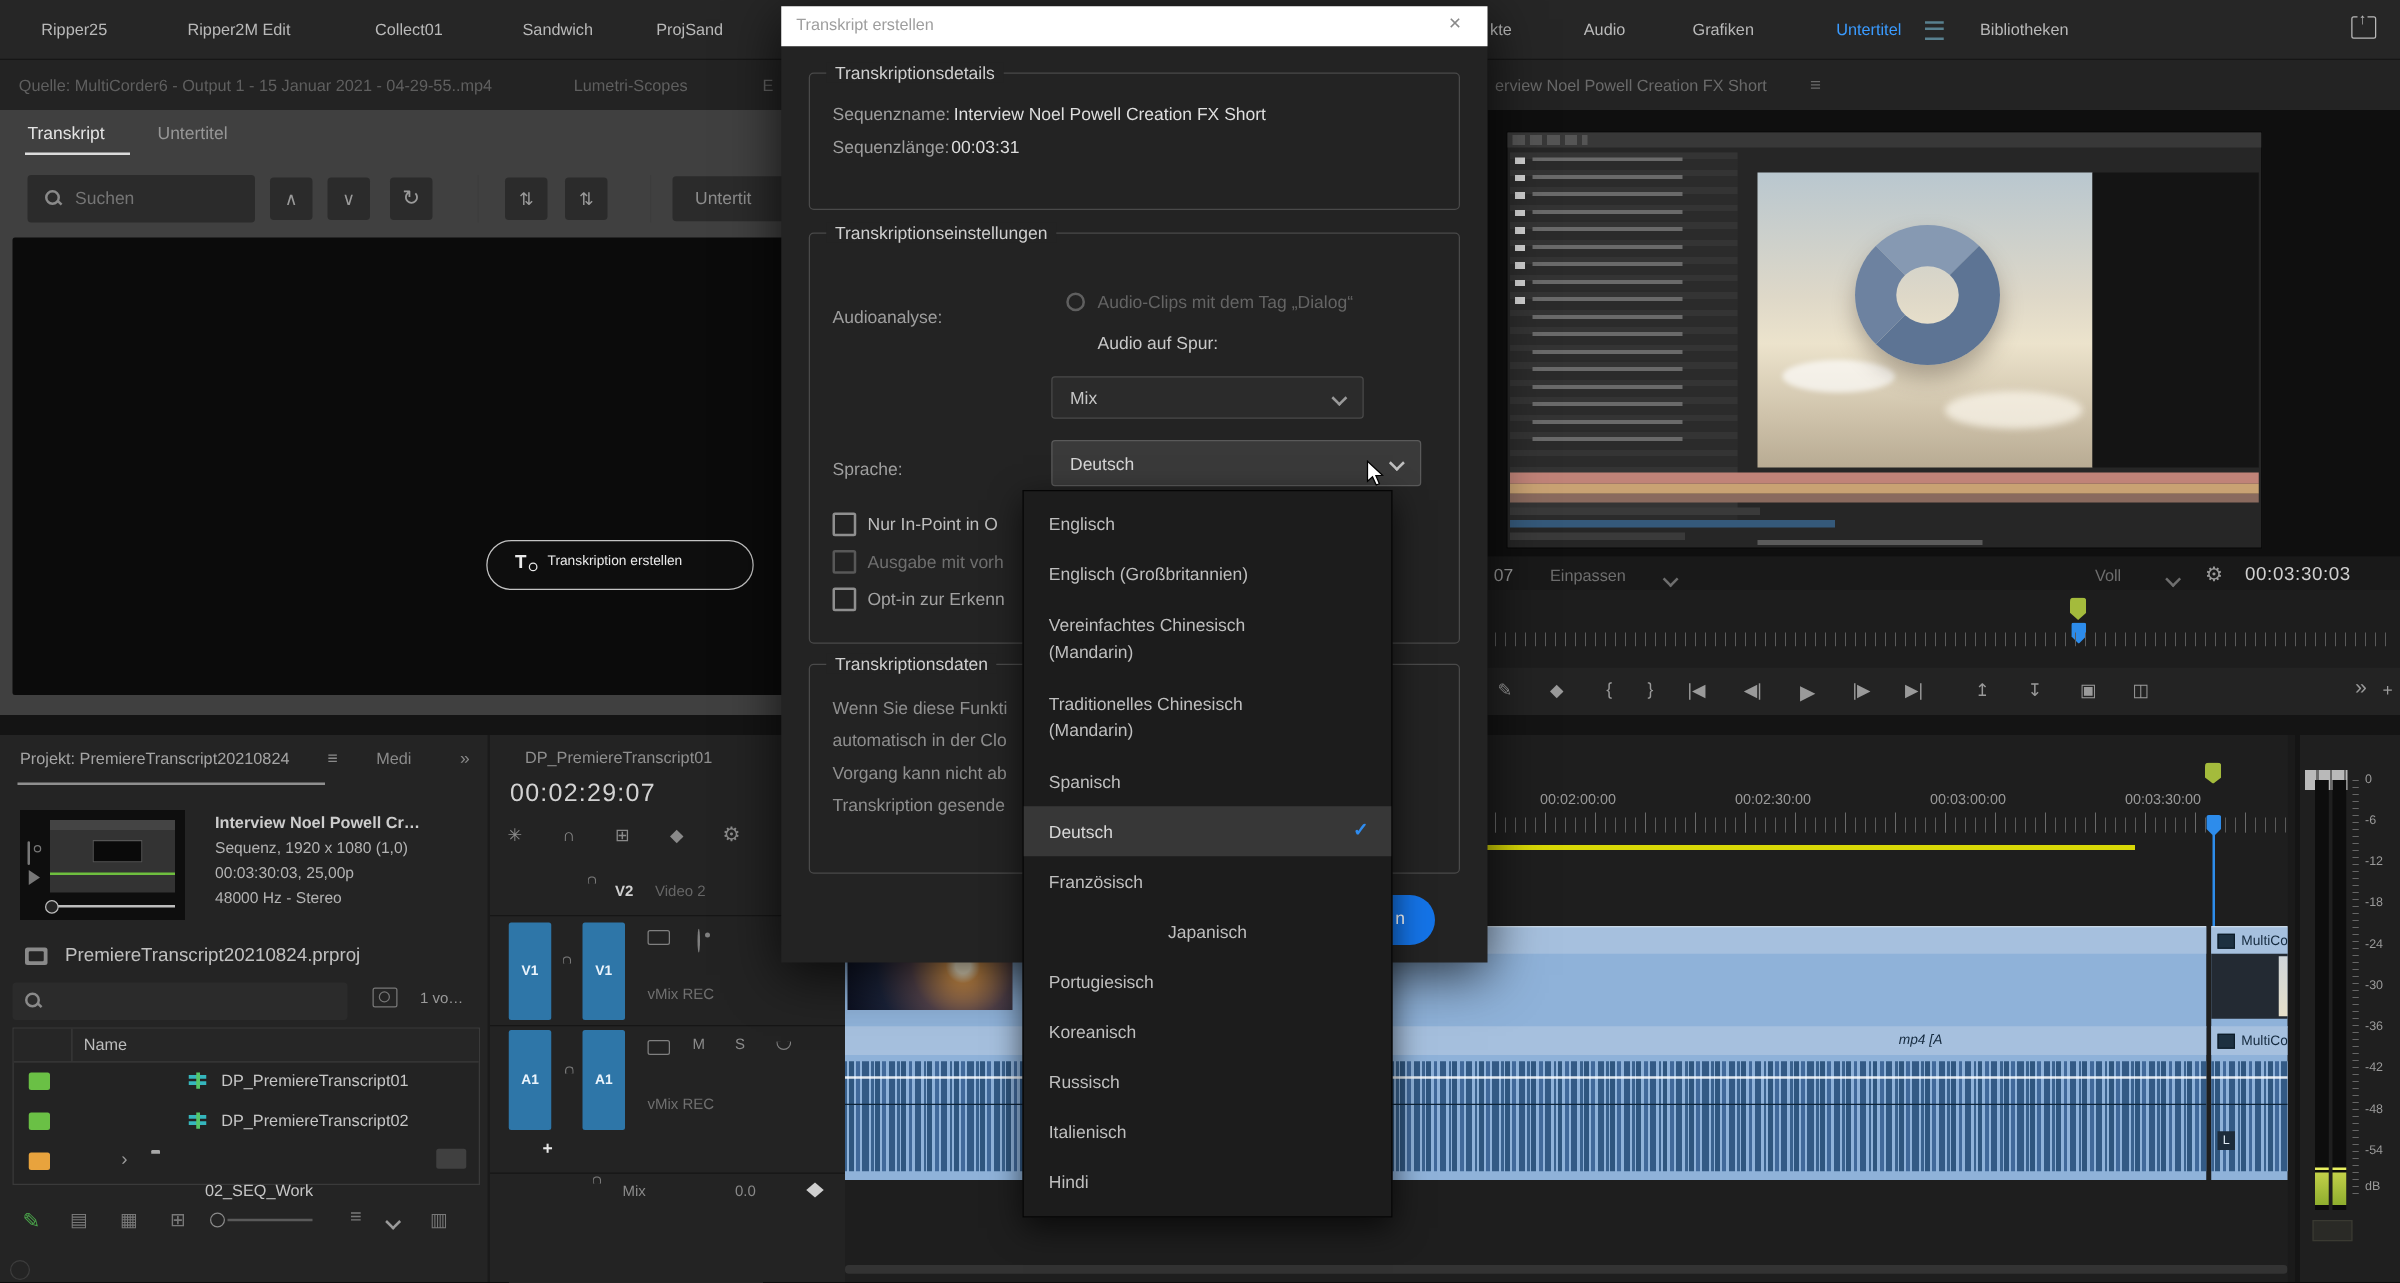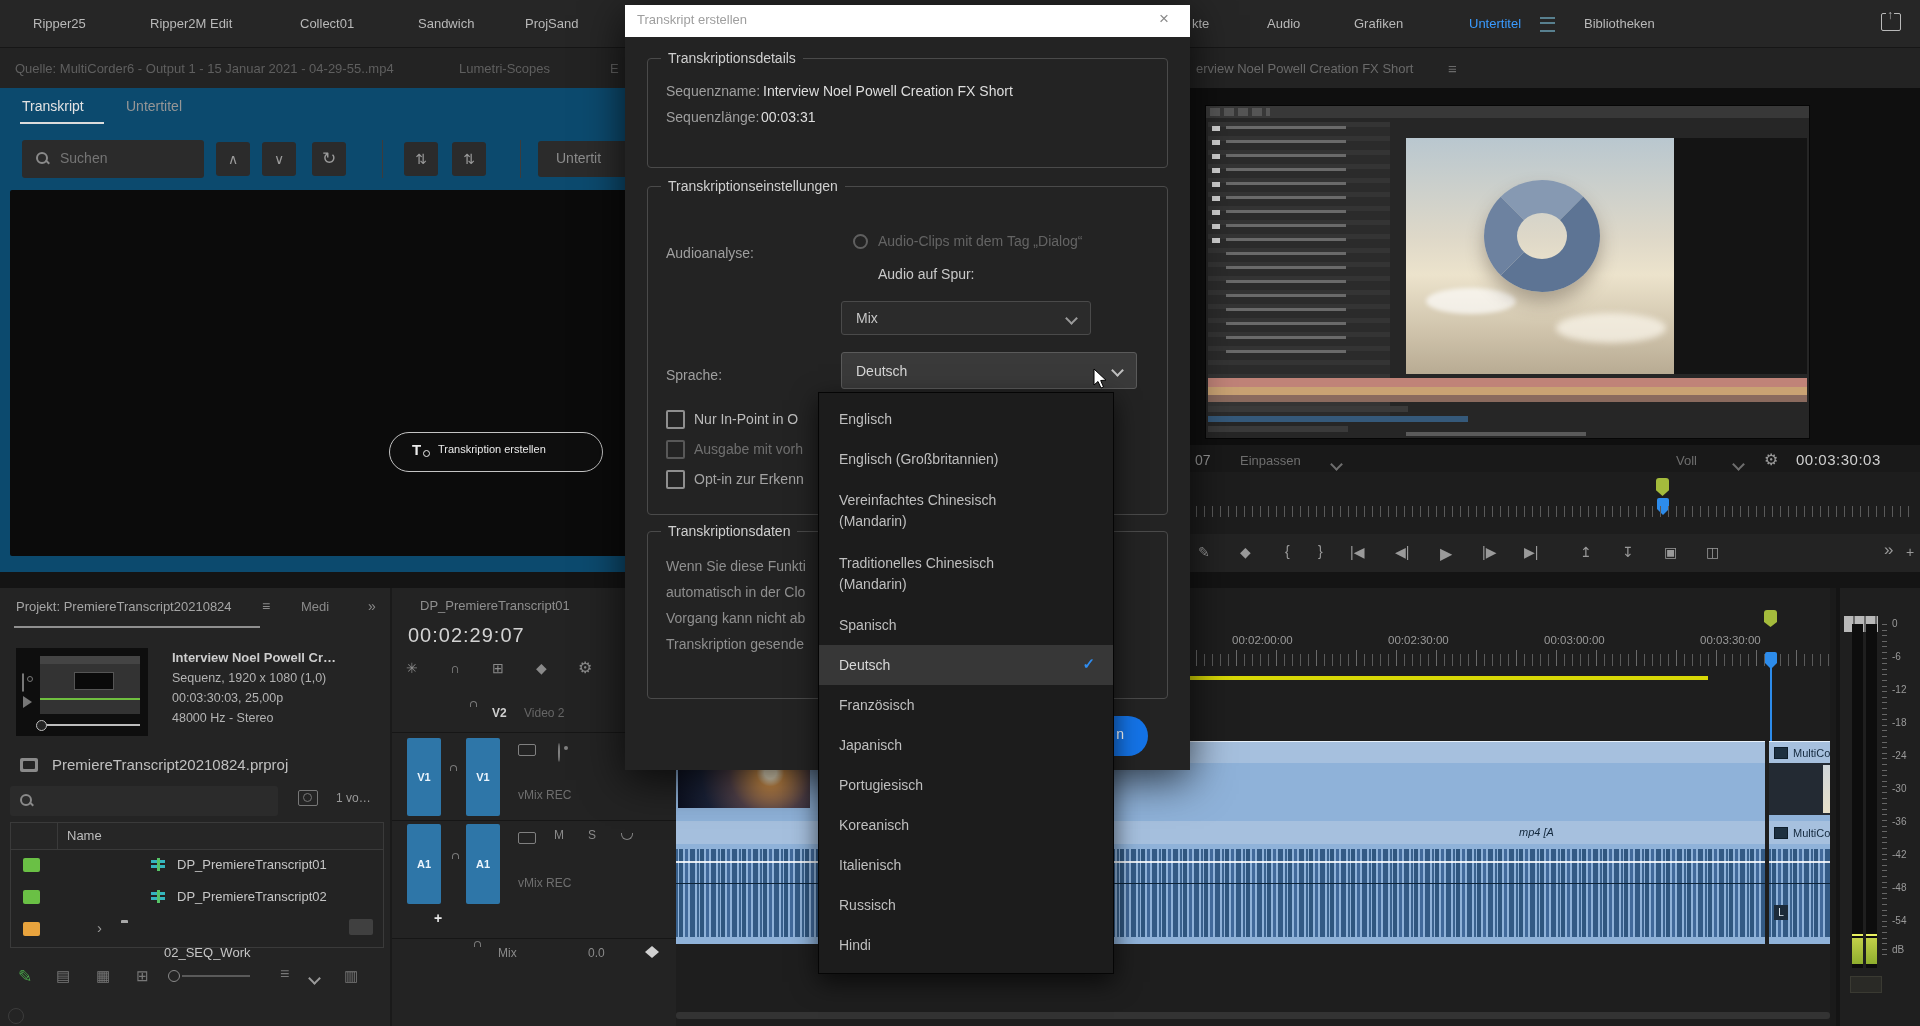--- a/index.html
+++ b/index.html
@@ -82,21 +82,21 @@
   <div class="abs" style="left:0;top:48px;width:1189px;height:40px;background:#232323;border-bottom:1px solid #181818;">
     <span class="abs txt" style="left:15px;top:13px;font-size:13px;color:#5f5f5f;">Quelle: MultiCorder6 - Output 1 - 15 Januar 2021 - 04-29-55..mp4</span>
     <span class="abs txt" style="left:459px;top:13px;font-size:13px;color:#5f5f5f;">Lumetri-Scopes</span>
     <span class="abs txt" style="left:610px;top:13px;font-size:13px;color:#5f5f5f;">E</span>
   </div>
   <div class="abs" style="left:1190px;top:48px;width:730px;height:40px;background:#232323;border-bottom:1px solid #181818;">
     <span class="abs txt" style="left:6px;top:13px;font-size:13px;color:#6a6a6a;">erview Noel Powell Creation FX Short</span>
     <span class="abs txt" style="left:258px;top:12px;font-size:15px;color:#6a6a6a;">≡</span>
   </div>
 
-  <div class="abs" style="left:0;top:88px;width:655px;height:484px;background:#0c4a6e;">
+  <div class="abs" style="left:0;top:88px;width:655px;height:484px;background:#404040;">
     <span class="abs txt" style="left:22px;top:10px;font-size:14px;color:#e3e3e3;">Transkript</span>
     <i class="abs" style="left:20px;top:34px;width:84px;height:2px;background:#dcdcdc;"></i>
     <span class="abs txt" style="left:126px;top:10px;font-size:14px;color:#969696;">Untertitel</span>
 
     <div class="abs" style="left:22px;top:52px;width:182px;height:38px;background:#2b2b2b;border-radius:3px;">
       <span class="mag abs" style="left:14px;top:12px;"></span>
       <span class="abs txt" style="left:38px;top:10px;font-size:14px;color:#757575;">Suchen</span>
     </div>
     <div class="abs" style="left:216px;top:54px;width:34px;height:34px;background:#2b2b2b;border-radius:3px;text-align:center;"><span class="ico" style="line-height:34px;">∧</span></div>
     <div class="abs" style="left:262px;top:54px;width:34px;height:34px;background:#2b2b2b;border-radius:3px;text-align:center;"><span class="ico" style="line-height:34px;">∨</span></div>
@@ -462,34 +462,34 @@
     <div class="dd-opt" style="height:40px;">
         <span>Spanisch</span>
       </div>
     <div class="dd-opt" style="height:40px;background:#373737;color:#d8d8d8;">
       <span>Deutsch</span>
       <span class="abs txt" style="right:18px;top:10px;color:#2f8cef;font-size:15px;font-weight:bold;">✓</span>
     </div>
     <div class="dd-opt" style="height:40px;">
         <span>Französisch</span>
       </div>
-    <div class="dd-opt" style="height:40px;">
+    <div class="dd-opt" style="height:40px;justify-content:center;">
         <span>Japanisch</span>
       </div>
     <div class="dd-opt" style="height:40px;">
         <span>Portugiesisch</span>
       </div>
     <div class="dd-opt" style="height:40px;">
         <span>Koreanisch</span>
       </div>
     <div class="dd-opt" style="height:40px;">
+        <span>Russisch</span>
+      </div>
+    <div class="dd-opt" style="height:40px;">
         <span>Italienisch</span>
-      </div>
-    <div class="dd-opt" style="height:40px;">
-        <span>Russisch</span>
       </div>
     <div class="dd-opt" style="height:40px;">
         <span>Hindi</span>
       </div>
   </div>
 
   <svg class="abs" style="left:1093px;top:368px;z-index:50;" width="16" height="22" viewBox="0 0 16 22">
     <polygon points="1,1 1,17 5,13.5 8,20 10.5,19 7.7,12.5 13,12.2" fill="#fff" stroke="#000" stroke-width="1"></polygon>
   </svg>
 

